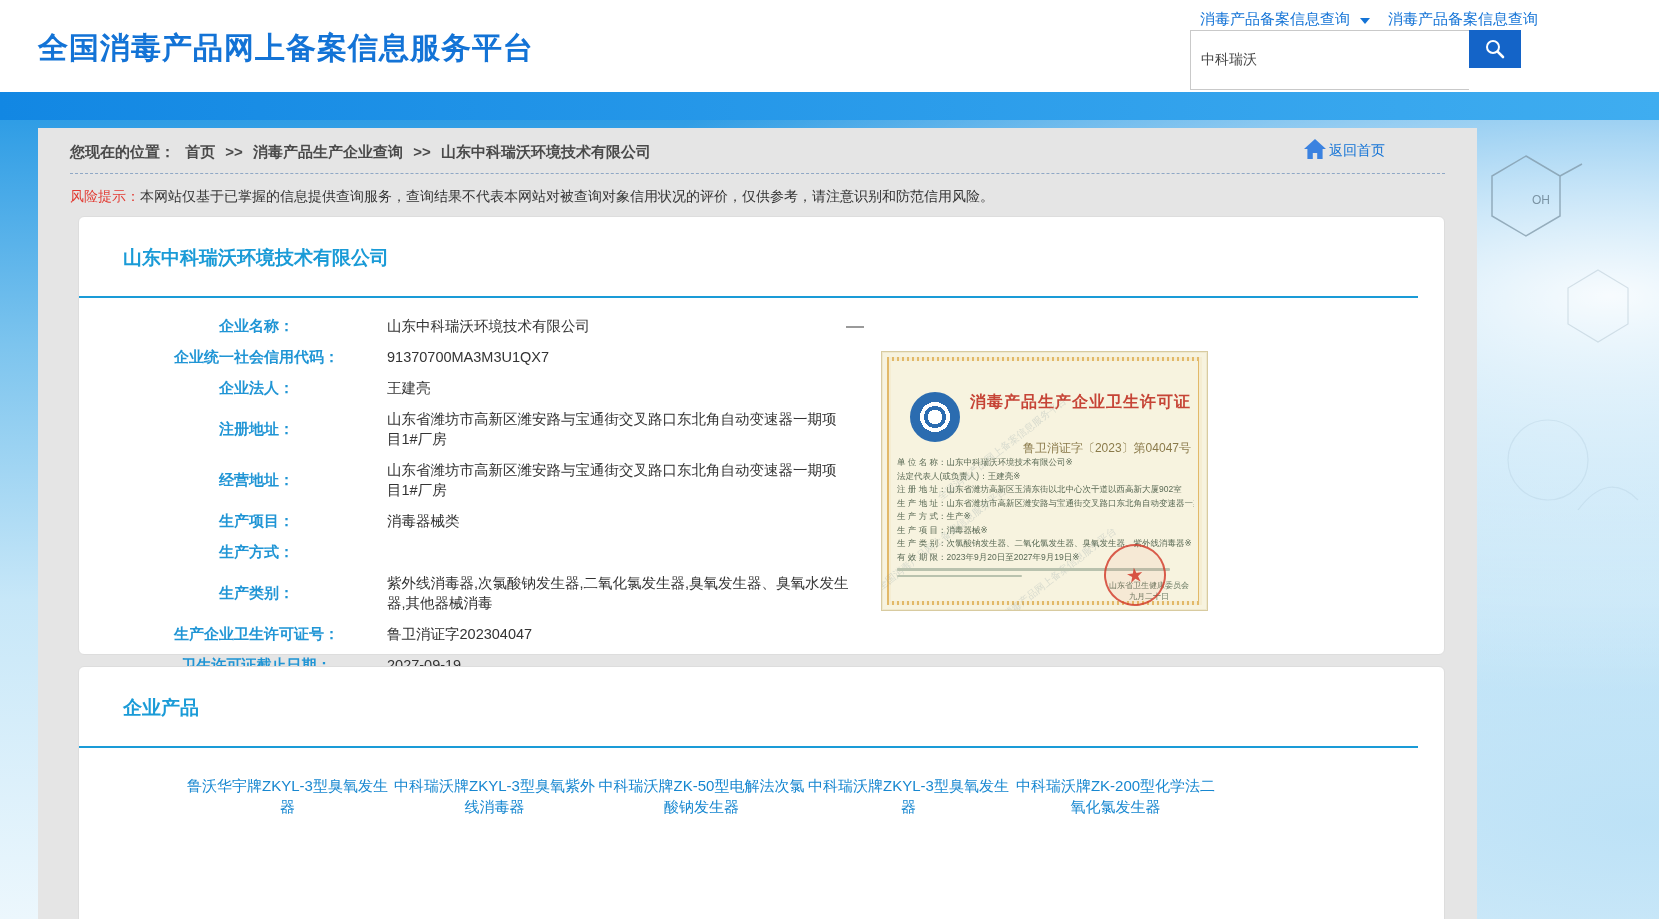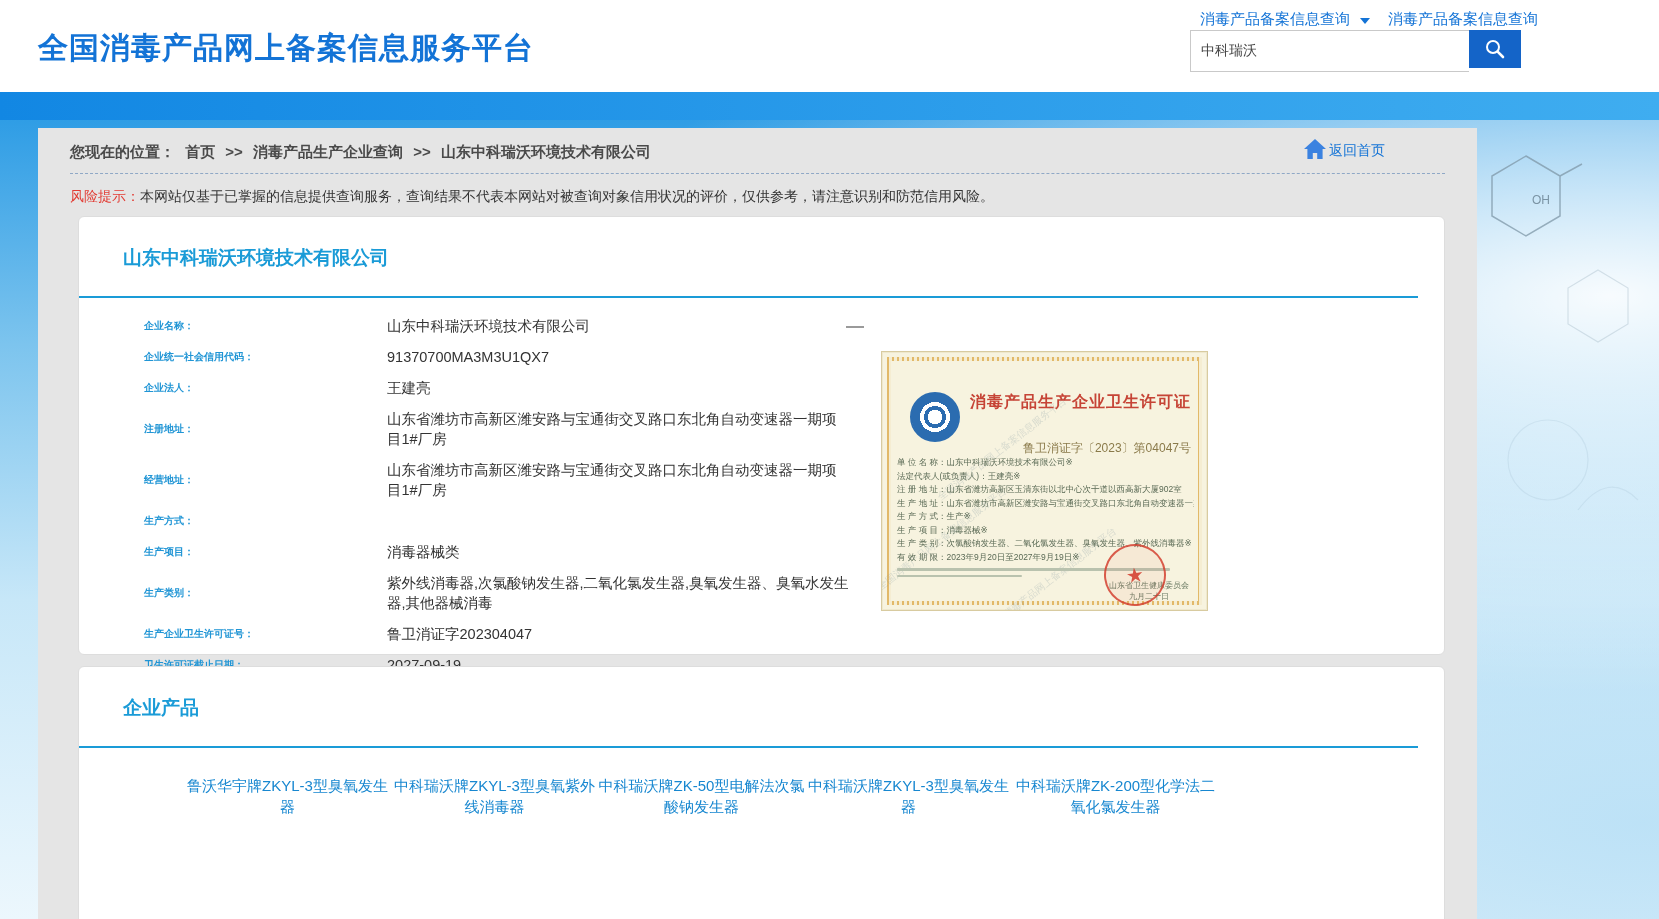--- a/index.html
+++ b/index.html
@@ -6,21 +6,21 @@
   .page{position:relative;width:1659px;height:919px;overflow:hidden;
         font-family:"Liberation Sans","DejaVu Sans",sans-serif;background:#fff;}
 
   
   .header{position:absolute;top:0;left:0;width:100%;height:92px;background:#fff;z-index:5;}
   .site-title{position:absolute;left:38px;top:28px;font-size:30px;font-weight:bold;color:#1373d6;letter-spacing:1px;}
   .top-nav{position:absolute;top:10px;left:1200px;display:flex;align-items:center;gap:8px;white-space:nowrap;}
   .top-nav a{color:#1373d6;font-size:15px;text-decoration:none;cursor:pointer;}
   .caret{width:0;height:0;border-left:5px solid transparent;border-right:5px solid transparent;border-top:6px solid #1373d6;margin:2px 10px 0 2px;}
   .search-wrap{position:absolute;top:30px;left:1190px;display:flex;}
-  .search-input{width:258px;height:34px;border:1px solid #c9c9c9;border-right:none;padding:3px 10px;font-size:14px;color:#444;outline:none;font-family:inherit;}
+  .search-input{width:258px;height:34px;border:1px solid #c9c9c9;border-right:none;padding:12px 10px;font-size:14px;color:#444;outline:none;font-family:inherit;}
   .search-btn{width:52px;height:38px;background:#1464c8;border:none;display:flex;align-items:center;justify-content:center;cursor:pointer;}
 
   
   .bg-band{position:absolute;top:92px;left:0;width:100%;height:28px;background:linear-gradient(90deg,#1287e3,#3fadf0);z-index:2;}
   .bg-below{position:absolute;top:120px;left:0;width:100%;height:799px;z-index:1;
     background:
       radial-gradient(ellipse at 97% 22%, rgba(255,255,255,0.95) 0%, rgba(255,255,255,0) 45%),
       radial-gradient(ellipse at 99% 88%, rgba(185,224,246,0.9) 0%, rgba(185,224,246,0) 50%),
       linear-gradient(180deg,#2f9de5 0%,#7cc4ee 28%,#c7e7f8 60%,#ecf7fd 100%);}
   .molecule{position:absolute;left:1478px;top:130px;z-index:3;opacity:.75;}
@@ -37,21 +37,21 @@
 
   .card{position:absolute;left:40px;width:1365px;background:#fff;border:1px solid #ddd;border-radius:6px;}
   .card1{top:88px;height:437px;}
   .card2{top:538px;height:320px;}
   .card-title{position:absolute;left:44px;top:28px;font-size:19px;font-weight:bold;color:#1a9bd7;}
   .card-rule{position:absolute;left:0;top:79px;width:1339px;height:2px;background:#1a9bd7;}
 
   
   .fields{position:absolute;left:65px;top:99px;}
   .frow{display:flex;align-items:center;margin-bottom:11px;min-height:20px;}
-  .flabel{width:225px;text-align:left;color:#2095d5;font-weight:bold;font-size:10px;white-space:nowrap;flex:none;}
+  .flabel{width:225px;text-align:center;color:#2095d5;font-weight:bold;font-size:15px;white-space:nowrap;flex:none;}
   .fvalue{margin-left:18px;max-width:462px;color:#333;font-size:14.5px;line-height:20px;}
 
   
   .dash-dec{position:absolute;left:767px;top:109px;width:18px;height:2px;background:#9a9a9a;}
   .cert{position:absolute;left:802px;top:134px;width:325px;height:258px;background:#f7f3df;cursor:pointer;
         border:1px solid #d8cba0;box-shadow:0 0 0 1px #efe8cd inset;overflow:hidden;}
   .cert-border{position:absolute;inset:5px;border:4px solid transparent;
         border-image:repeating-linear-gradient(90deg,#e2b969 0 2px,#f5edd2 2px 5px) 4;pointer-events:none;}
   .cert-emblem{position:absolute;left:28px;top:40px;width:46px;height:46px;border-radius:50%;
         border:2px solid #2b6cb0;
@@ -151,26 +151,26 @@
           </div>
         <div class="frow">
             <div class="flabel">注册地址：</div>
             <div class="fvalue">山东省潍坊市高新区潍安路与宝通街交叉路口东北角自动变速器一期项目1#厂房</div>
           </div>
         <div class="frow">
             <div class="flabel">经营地址：</div>
             <div class="fvalue">山东省潍坊市高新区潍安路与宝通街交叉路口东北角自动变速器一期项目1#厂房</div>
           </div>
         <div class="frow">
+            <div class="flabel">生产项目：</div>
+            <div class="fvalue">消毒器械类</div>
+          </div>
+        <div class="frow">
             <div class="flabel">生产方式：</div>
             <div class="fvalue"></div>
-          </div>
-        <div class="frow">
-            <div class="flabel">生产项目：</div>
-            <div class="fvalue">消毒器械类</div>
           </div>
         <div class="frow">
             <div class="flabel">生产类别：</div>
             <div class="fvalue">紫外线消毒器,次氯酸钠发生器,二氧化氯发生器,臭氧发生器、臭氧水发生器,其他器械消毒</div>
           </div>
         <div class="frow">
             <div class="flabel">生产企业卫生许可证号：</div>
             <div class="fvalue">鲁卫消证字202304047</div>
           </div>
         <div class="frow">

